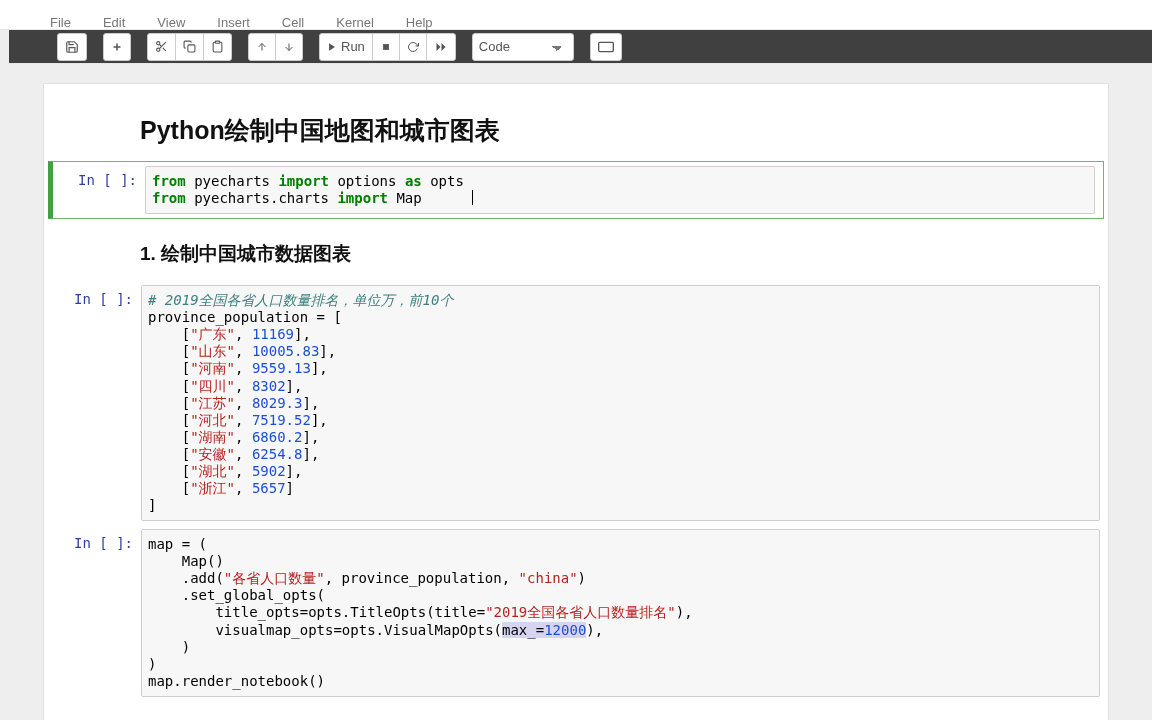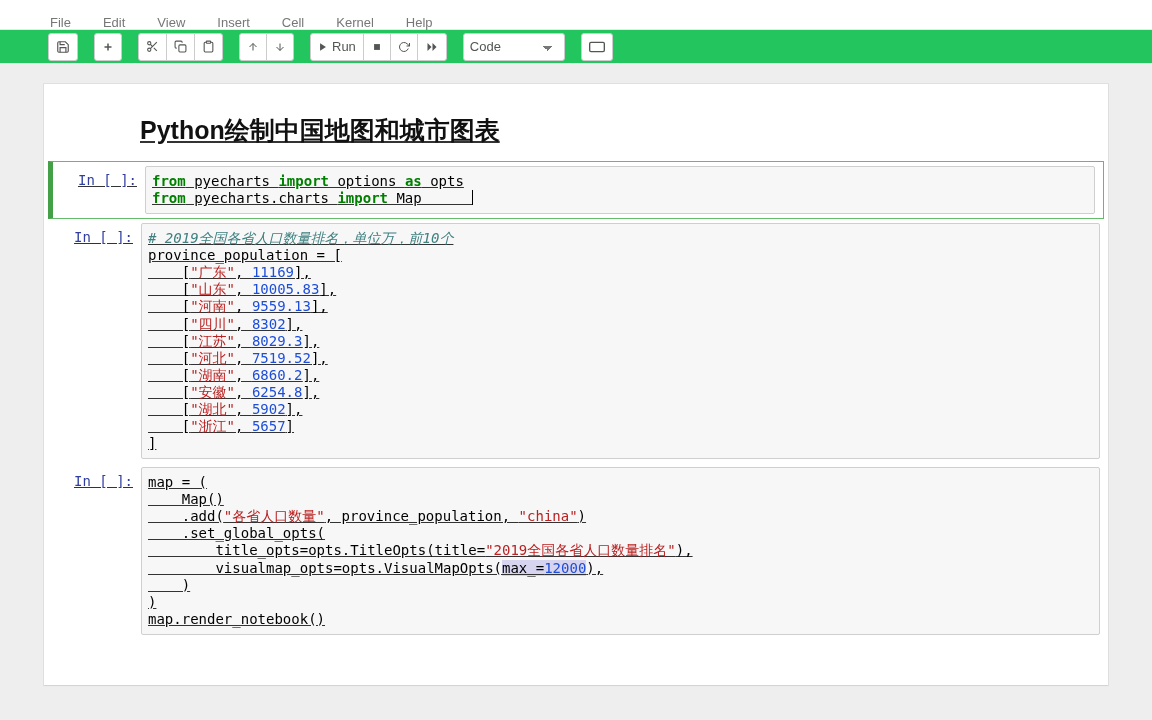--- a/index.html
+++ b/index.html
@@ -27,25 +27,26 @@
   .menubar-right { display: flex; align-items: center; gap: 10px; }
   .trusted { background: #efefef; border: 1px solid #ddd; border-radius: 3px; color: #888; font-size: 12px; padding: 2px 8px; }
   .pencil { color: #888; font-size: 13px; width: 16px; text-align: center; }
   .sep { color: #ccc; }
   .kernel-name { color: #666; font-size: 13px; }
   .kernel-idle {
     width: 12px; height: 12px; border: 2px solid #888; border-radius: 50%; display: inline-block;
   }
   
   .toolbar {
-    background: #22c55e;
+    background: #404040;
     border-bottom: 1px solid #e7e7e7;
     padding: 4px 10px 4px 48px;
     display: flex; align-items: center; gap: 16px;
     height: 34px;
+    margin-left: 9px;
   }
   .btn-group { display: flex; }
   .tbtn {
     height: 28px;
     min-width: 28px;
     padding: 0 7px;
     background: #fff;
     border: 1px solid #ccc;
     color: #555;
     display: inline-flex;
@@ -67,21 +68,20 @@
     background-position: calc(100% - 16px) 12px, calc(100% - 11px) 12px;
     background-size: 5px 5px, 5px 5px;
     background-repeat: no-repeat;
     width: 102px;
   }
   
   .notebook-scroll {
     height: calc(720px - 64px);
     overflow: auto;
     padding: 20px 8px;
-    text-decoration: underline;
   }
   .notebook {
     width: 1064px;
     margin: 0 auto;
     background: #fff;
     box-shadow: 0 1px 1px rgba(0,0,0,0.05), 0 0 0 1px rgba(0,0,0,0.06);
     padding: 12px 0 30px 0;
   }
   
   .cell { position: relative; padding: 4px 0; margin: 0; }
@@ -240,20 +240,23 @@
 
 <div class="notebook-scroll">
   <div class="notebook" id="notebook">
       <div class="cell md-cell">
         <h1>Python绘制中国地图和城市图表</h1>
       </div>
       <div class="cell code-cell selected">
         <div class="prompt">In [ ]:</div>
         <div class="input-area"><span class="tok-kw">from</span><span class="tok-name"> pyecharts </span><span class="tok-kw">import</span><span class="tok-name"> options </span><span class="tok-kw">as</span><span class="tok-name"> opts</span>
 <span class="tok-kw">from</span><span class="tok-name"> pyecharts.charts </span><span class="tok-kw">import</span><span class="tok-name"> Map      </span><span class="caret"></span></div>
+      </div>
+      <div class="cell md-cell">
+        <h2>1. 绘制中国城市数据图表</h2>
       </div>
       <div class="cell code-cell">
         <div class="prompt">In [ ]:</div>
         <div class="input-area"><span class="tok-cmt"># 2019全国各省人口数量排名，单位万，前10个</span>
 <span class="tok-name">province_population = [</span>
 <span class="tok-name">    [</span><span class="tok-str">"广东"</span><span class="tok-name">, </span><span class="tok-num">11169</span><span class="tok-name">],</span>
 <span class="tok-name">    [</span><span class="tok-str">"山东"</span><span class="tok-name">, </span><span class="tok-num">10005.83</span><span class="tok-name">],</span>
 <span class="tok-name">    [</span><span class="tok-str">"河南"</span><span class="tok-name">, </span><span class="tok-num">9559.13</span><span class="tok-name">],</span>
 <span class="tok-name">    [</span><span class="tok-str">"四川"</span><span class="tok-name">, </span><span class="tok-num">8302</span><span class="tok-name">],</span>
 <span class="tok-name">    [</span><span class="tok-str">"江苏"</span><span class="tok-name">, </span><span class="tok-num">8029.3</span><span class="tok-name">],</span>

